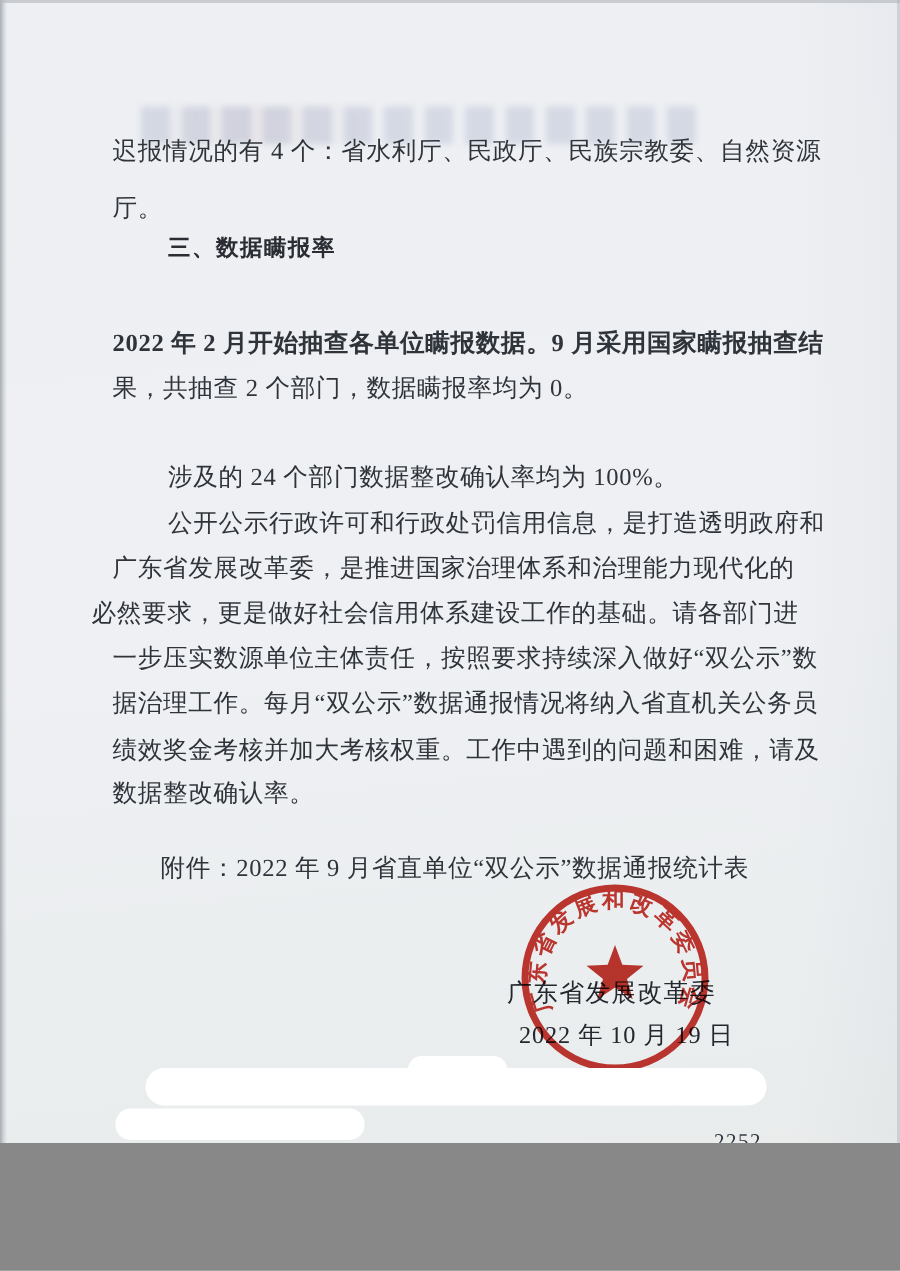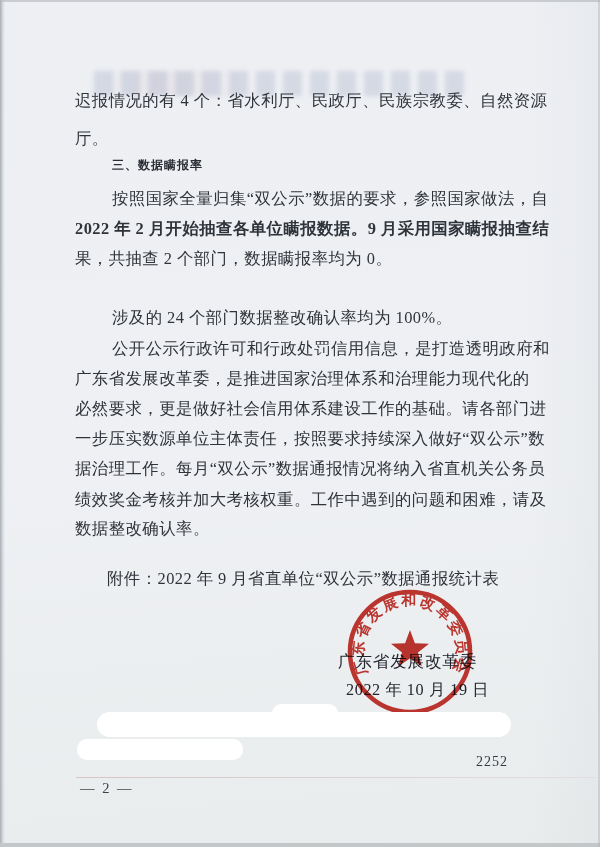--- a/index.html
+++ b/index.html
@@ -1,18 +1,18 @@
 <!DOCTYPE html>
 <html><head>
 <meta charset="utf-8">
 <style>
   html,body{margin:0;padding:0;background:#888;}
   .page{
     position:relative;
-    width:600px;height:847px;
+    width:600px;height:762px;
     margin:0 auto;
     overflow:hidden;
     background:linear-gradient(175deg,#edeff3 0%,#eef0f3 55%,#eaedee 92%,#e9eceb 100%);
     font-family:"Liberation Serif", serif;
     color:#2f343b;
   }
   
   .edge-left{position:absolute;left:0;top:0;width:5px;height:100%;
     background:linear-gradient(90deg,#a9aeb4 0%,rgba(200,204,209,.5) 60%,rgba(230,233,236,0) 100%);}
   .edge-top{position:absolute;left:0;top:0;width:100%;height:2px;background:#b6babe;opacity:.65;}
@@ -21,21 +21,21 @@
   .shade-right{position:absolute;right:0;top:0;width:70px;height:100%;
     background:linear-gradient(90deg,rgba(205,210,216,0) 0%,rgba(205,210,216,.18) 100%);}
   
   .ghost{position:absolute;left:92px;top:71px;width:372px;height:25px;
     background:
       repeating-linear-gradient(90deg,rgba(118,132,172,.20) 0px,rgba(118,132,172,.20) 19px,rgba(118,132,172,0) 19px,rgba(118,132,172,0) 27px),
       linear-gradient(90deg,rgba(150,130,160,0) 55%,rgba(182,140,150,.10) 80%,rgba(182,140,150,0) 100%);
     filter:blur(2.2px);border-radius:3px;transform:scaleX(-1);}
   
   .line{position:absolute;white-space:nowrap;font-size:16.4px;letter-spacing:.45px;line-height:20px;}
-  .heading{font-family:Liberation Mono, monospace;font-weight:bold;letter-spacing:1px;font-size:12px;color:#2a2e34;}
+  .heading{font-family:Liberation Serif, serif;font-weight:bold;letter-spacing:1px;font-size:15px;color:#2a2e34;}
   
   .seal{position:absolute;left:340px;top:582px;width:140px;height:140px;
     mix-blend-mode:multiply;opacity:.92;}
   
   .sig{position:absolute;left:338px;top:651px;font-size:16.6px;letter-spacing:.8px;color:#23272e;}
   .date{position:absolute;left:346px;top:679px;font-size:16.2px;letter-spacing:.6px;color:#23272e;}
   
   .strip{position:absolute;background:#ffffff;z-index:7;}
   .strip1{left:97px;top:712px;width:414px;height:25px;border-radius:13px;}
   .strip1b{left:272px;top:704px;width:66px;height:18px;border-radius:9px;}
@@ -50,27 +50,26 @@
 <body>
 
 <div class="page">
 
   <div class="shade-right"></div>
   <div class="ghost"></div>
 
   <div class="line" style="top:91px;left:75px;">迟报情况的有 4 个：省水利厅、民政厅、民族宗教委、自然资源</div>
   <div class="line" style="top:129px;left:75px;">厅。</div>
   <div class="line heading" style="top:156px;left:112px;">三、数据瞒报率</div>
-  <div class="line" style="top:189px;left:112px;">按照国家全量归集“双公示”数据的要求，参照国家做法，自</div>
   <div class="line" style="top:219px;left:75px;font-weight:bold;">2022 年 2 月开始抽查各单位瞒报数据。9 月采用国家瞒报抽查结</div>
   <div class="line" style="top:249px;left:75px;">果，共抽查 2 个部门，数据瞒报率均为 0。</div>
   <div class="line" style="top:308px;left:112px;text-align:center;">涉及的 24 个部门数据整改确认率均为 100%。</div>
   <div class="line" style="top:339px;left:112px;">公开公示行政许可和行政处罚信用信息，是打造透明政府和</div>
   <div class="line" style="top:369px;left:75px;">广东省发展改革委，是推进国家治理体系和治理能力现代化的</div>
-  <div class="line" style="top:399px;left:75px;">必然要求，更是做好社会信用体系建设工作的基础。请各部门进</div>
+  <div class="line" style="top:399px;left:61px;">必然要求，更是做好社会信用体系建设工作的基础。请各部门进</div>
   <div class="line" style="top:429px;left:75px;">一步压实数源单位主体责任，按照要求持续深入做好“双公示”数</div>
   <div class="line" style="top:459px;left:75px;">据治理工作。每月“双公示”数据通报情况将纳入省直机关公务员</div>
   <div class="line" style="top:490px;left:75px;">绩效奖金考核并加大考核权重。工作中遇到的问题和困难，请及</div>
   <div class="line" style="top:519px;left:75px;">数据整改确认率。</div>
 
   <div class="line" style="top:569px;left:107px;">附件：2022 年 9 月省直单位“双公示”数据通报统计表</div>
 
   <div class="sig">广东省发展改革委</div>
   <div class="date">2022 年 10 月 19 日</div>
 

